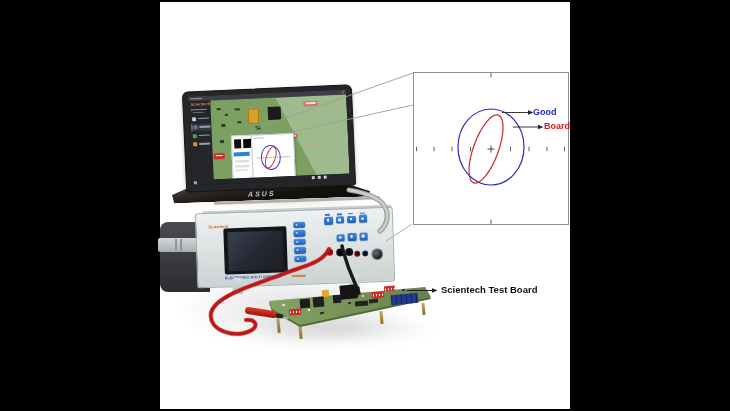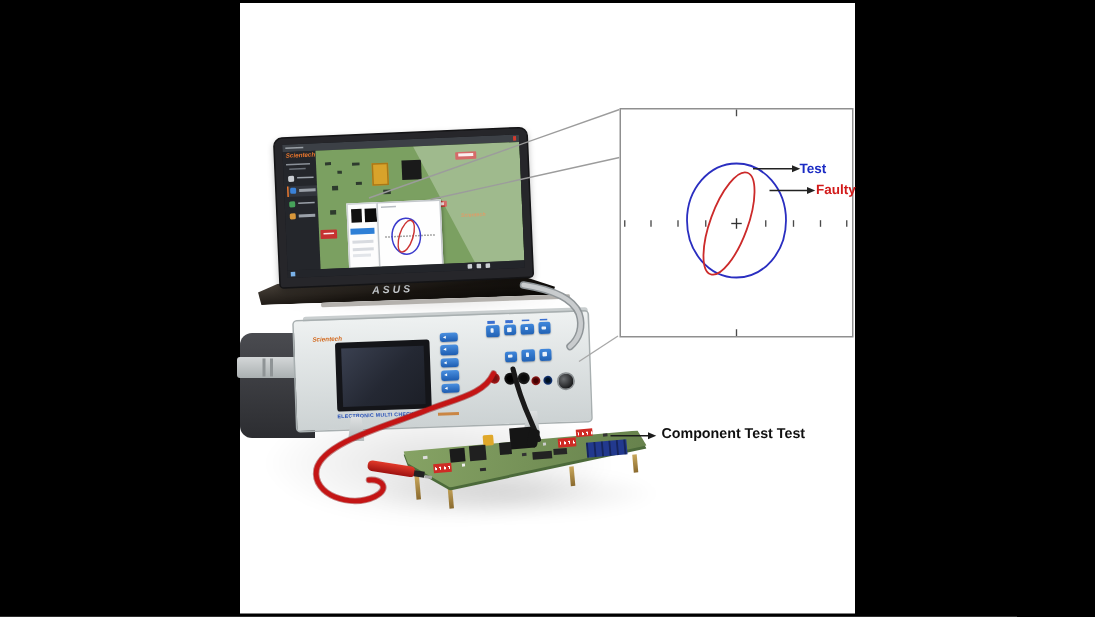--- a/index.html
+++ b/index.html
@@ -317,19 +317,19 @@
           <line x1="73.5" y1="76" x2="80.5" y2="76" stroke="#333" stroke-width="0.9"></line>
           <line x1="77" y1="72.5" x2="77" y2="79.5" stroke="#333" stroke-width="0.9"></line>
           <line x1="77" y1="0" x2="77" y2="4.5" stroke="#4a4a4a" stroke-width="0.9"></line>
           <line x1="77" y1="146.5" x2="77" y2="151" stroke="#4a4a4a" stroke-width="0.9"></line>
         </g>
       <line x1="88" y1="39.5" x2="114" y2="39.5" stroke="#222" stroke-width="0.9"></line>
       <polygon points="114,37.2 119.5,39.5 114,41.8" fill="#222"></polygon>
       <line x1="99" y1="54" x2="124" y2="54" stroke="#222" stroke-width="0.9"></line>
       <polygon points="124,51.7 129.5,54 124,56.3" fill="#222"></polygon>
     </svg>
-    <div id="good-label" class="abs" style="left:119px;top:33.5px;color:#1b2bc4;">Test</div>
-    <div id="faulty-label" class="abs" style="left:130px;top:48px;color:#d21a1a;">Faulty</div>
+    <div id="good-label" class="abs" style="left:119px;top:33.5px;color:#1b2bc4;">Good</div>
+    <div id="faulty-label" class="abs" style="left:130px;top:48px;color:#d21a1a;">Board</div>
   </div>
 
-  <div id="board-label" class="abs" style="z-index:9;">Component Test Test</div>
+  <div id="board-label" class="abs" style="z-index:9;">Scientech Test Board</div>
 
 </div>
 
 </body></html>

